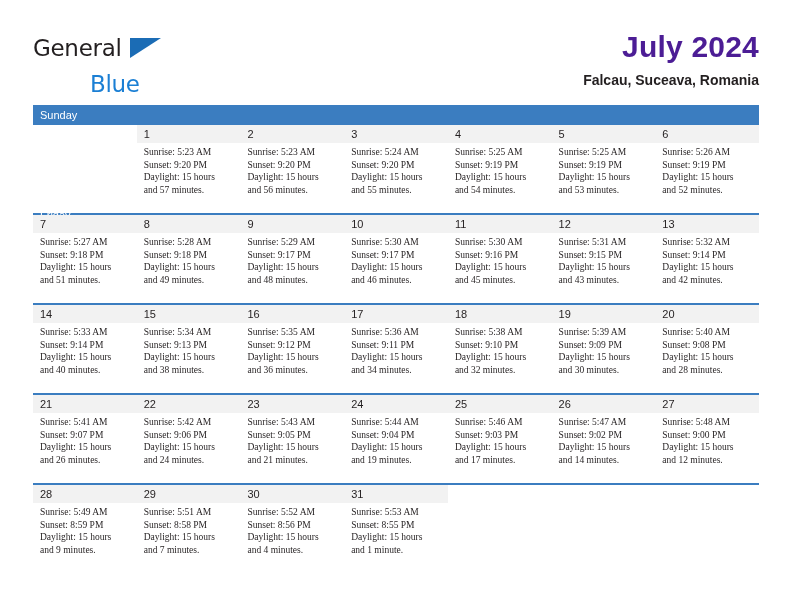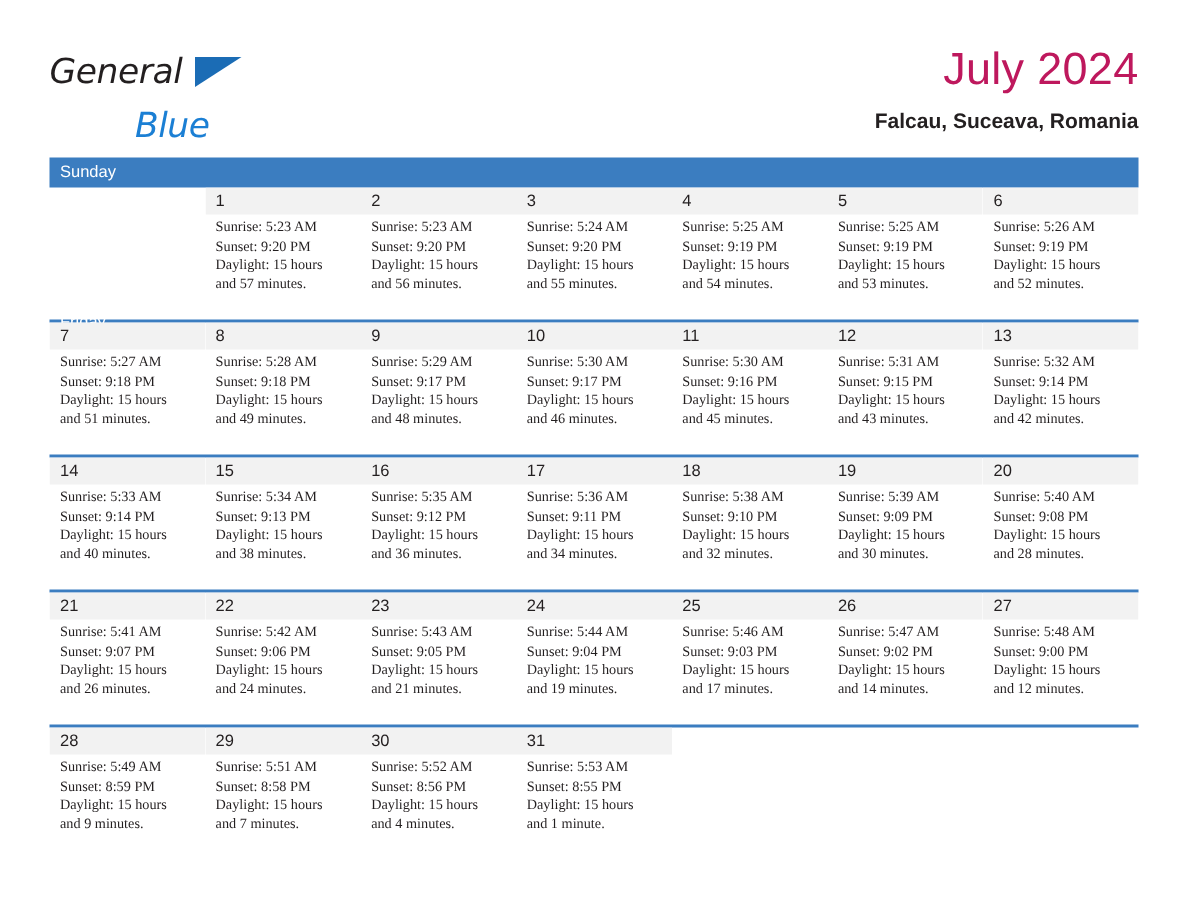--- a/index.html
+++ b/index.html
@@ -29,21 +29,20 @@
     top: 28px;
     right: 33px;
     height: 72px;
   }
   .brand {
     position: absolute;
     left: 0;
     top: 8px;
     width: 200px;
     height: 56px;
-    font-style: italic;
   }
   .brand-top {
     position: relative;
     display: block;
     font-size: 23px;
     line-height: 24px;
     letter-spacing: -0.3px;
     color: #231f20;
     font-family: "DejaVu Sans", sans-serif;
     font-weight: 400;
@@ -70,22 +69,22 @@
   }
   .titles {
     position: absolute;
     right: 0;
     top: 0;
     text-align: right;
   }
   .cal-title {
     font-size: 30px;
     line-height: 38px;
-    font-weight: 400;
-    color: #be185d;
+    font-weight: 700;
+    color: #4c1d95;
     letter-spacing: 0.2px;
     font-family: "Liberation Sans", sans-serif;
   }
   .cal-subtitle {
     font-size: 14px;
     line-height: 20px;
     font-weight: 700;
     color: #231f20;
     margin-top: 4px;
     font-family: "Liberation Sans", sans-serif;

